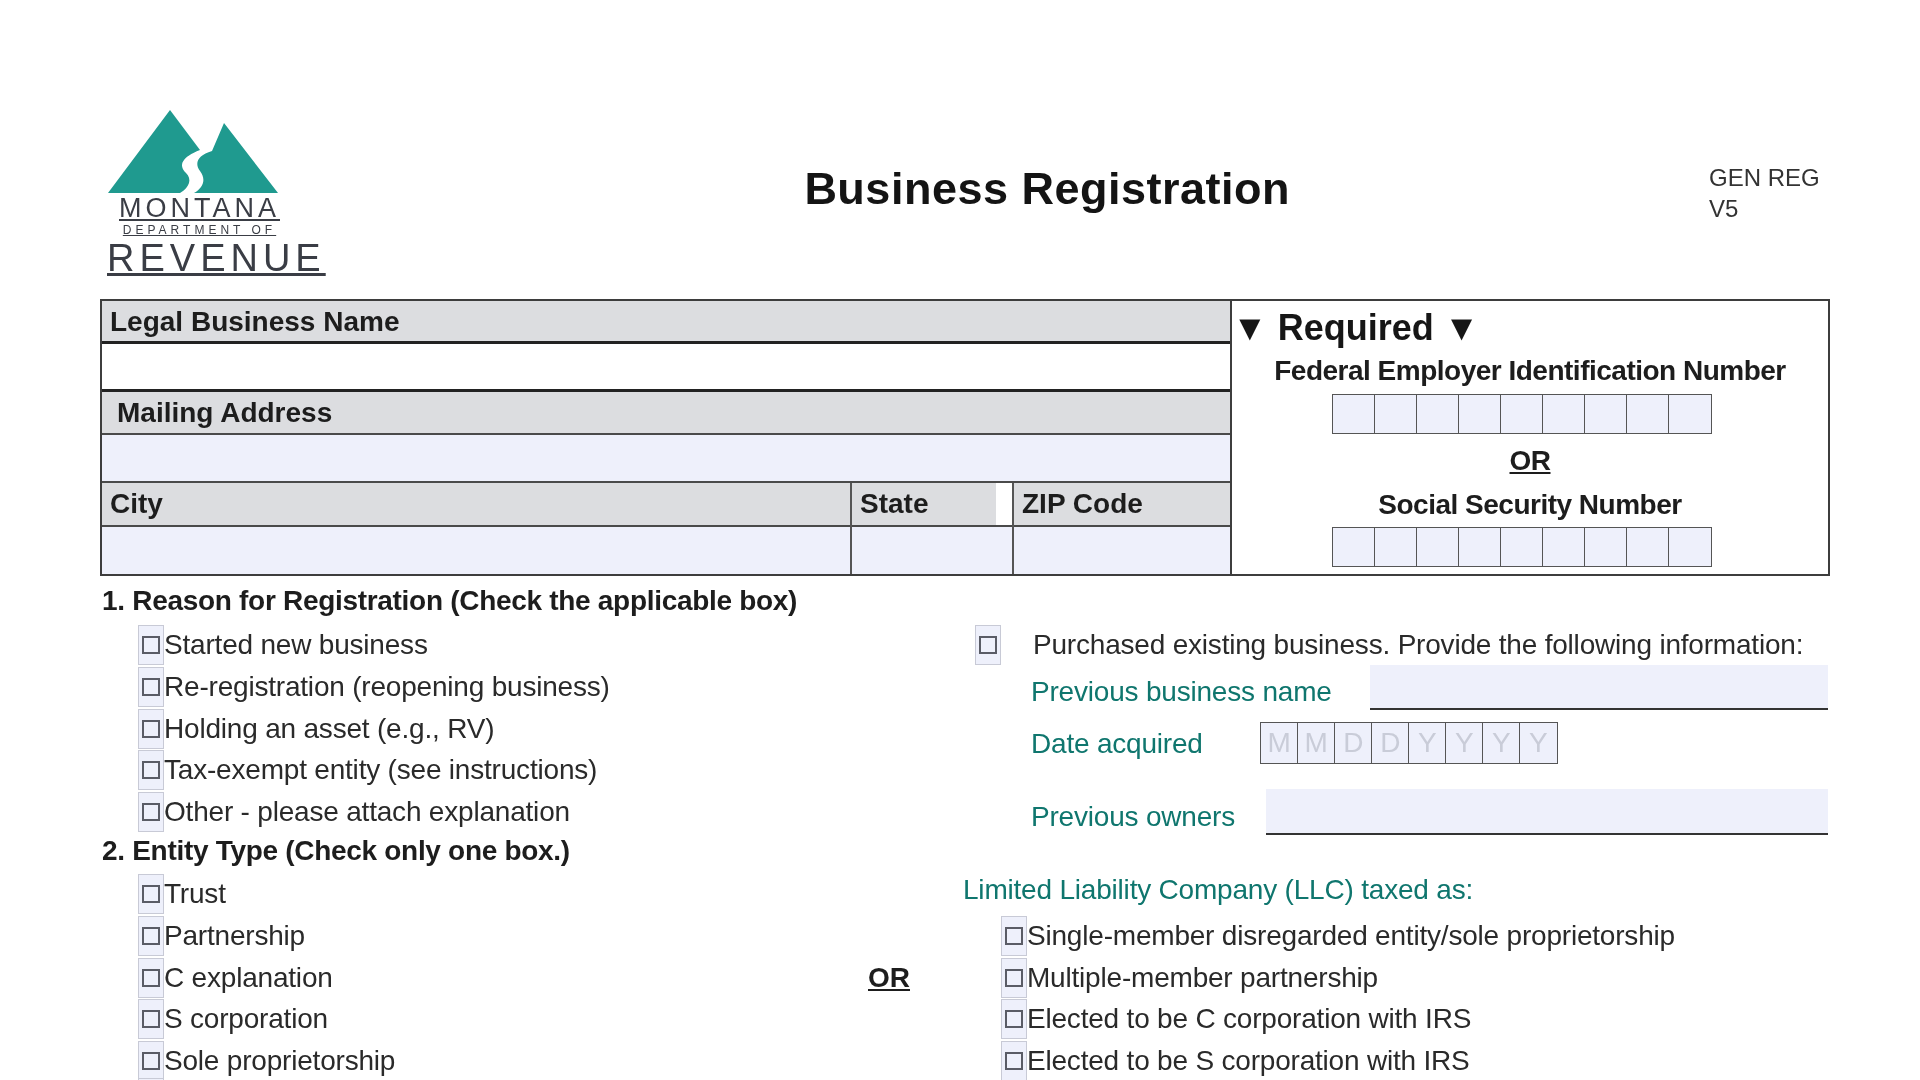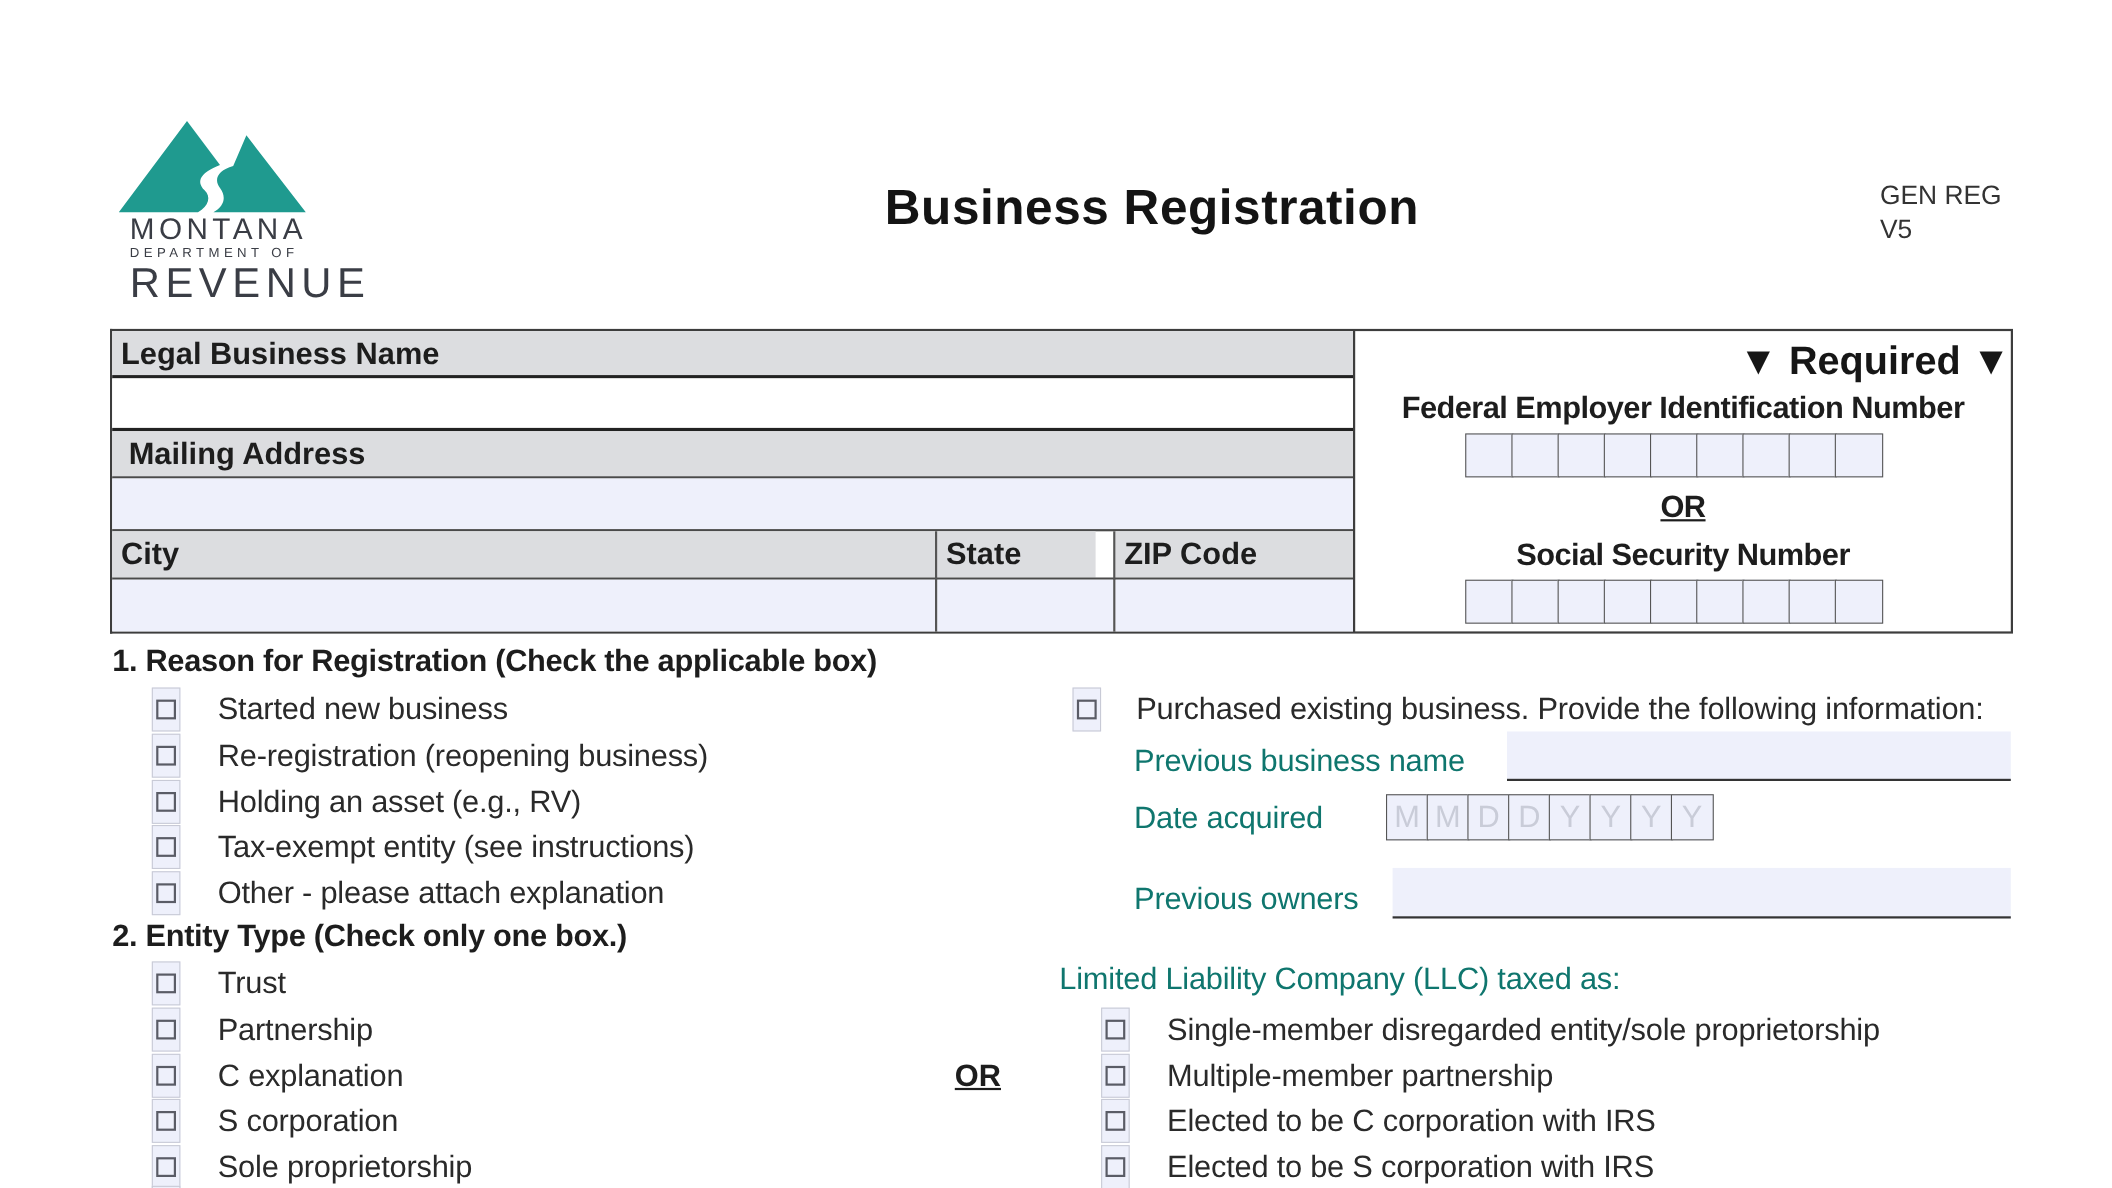--- a/index.html
+++ b/index.html
@@ -6,52 +6,52 @@
   body {
     width:1920px; height:1080px; overflow:hidden; position:relative;
     background:#ffffff;
     font-family:"Liberation Sans", sans-serif;
     color:#222;
   }
   .abs { position:absolute; }
 
   
   .logo { left:100px; top:105px; width:185px; height:165px; }
-  .logo-text { position:absolute; left:18px; width:185px; color:#3a3d45; }
+  .logo-text { position:absolute; left:7px; width:185px; text-align:center; color:#3a3d45;text-decoration:underline; }
   .logo-montana { top:88px; font-size:27px; letter-spacing:4px; }
   .logo-dept { top:118px; font-size:12px; letter-spacing:4px; }
   .logo-revenue { top:132px; font-size:38px; letter-spacing:5px; }
 
   .title { left:640px; top:163px; width:650px; text-align:right; font-size:45px; font-weight:bold; color:#141414; letter-spacing:0.5px; }
   .form-code { left:1709px; top:162px; font-size:24px; line-height:31px; color:#333; }
 
   
   .info-table { left:100px; top:299px; width:1130px; height:277px; border:2px solid #3d3d3d; border-right:none; box-sizing:border-box; }
   .row-label { position:absolute; left:0; background:#dcdde0; box-sizing:border-box; font-weight:bold; font-size:28px; padding-left:8px; display:flex; align-items:center; color:#1d1d1d; }
   .row-input { position:absolute; left:0; background:#eef0fb; box-sizing:border-box; border:none; outline:none; font-family:"Liberation Sans", sans-serif; font-size:24px; padding:0 8px; }
   .row-input.focused { background:#ffffff; }
   .hline { position:absolute; left:0; height:2px; background:#4a4a4a; }
   .hline.thick { height:3px; background:#222; }
   .vline { position:absolute; width:2px; background:#555; }
 
   
   .req-box { left:1230px; top:299px; width:600px; height:277px; border:2px solid #3d3d3d; box-sizing:border-box; background:#fff; }
-  .req-title { position:absolute; left:0; top:6px; width:100%; text-align:right; font-size:36px; font-weight:bold; color:#161616; }
+  .req-title { position:absolute; left:0; top:6px; width:100%; text-align:left; font-size:36px; font-weight:bold; color:#161616; }
   .req-label { position:absolute; left:0; width:100%; text-align:center; font-size:28px; font-weight:bold; color:#1d1d1d; letter-spacing:-0.5px; }
   .or-text { font-weight:bold; text-decoration:underline; font-size:28px; color:#1d1d1d; }
   .digit-row { position:absolute; display:flex; }
   .digit { width:43.5px; height:40px; box-sizing:border-box; border:1.5px solid #555; margin-left:-1.5px; background:#eef0fb; text-align:center; font-size:24px; outline:none; padding:0; font-family:"Liberation Sans", sans-serif; }
   .digit:first-child { margin-left:0; }
 
   
   .section-heading { font-size:28px; font-weight:bold; color:#1d1d1d; letter-spacing:-0.3px; }
   .cb-item { position:absolute; display:flex; align-items:center; height:42px; }
   .cb-field { width:26px; height:40px; background:#eef0fb; border:1px solid #c8cad6; box-sizing:border-box; display:flex; align-items:center; justify-content:center; cursor:pointer; }
   .cb-glyph { width:18px; height:18px; border:2px solid #5a5c66; box-sizing:border-box; background:#eef0fb; }
-  .cb-label { margin-left:34px; font-size:28px; color:#2a2a2a; white-space:nowrap; letter-spacing:-0.2px; }
+  .cb-label { font-size:28px; color:#2a2a2a; white-space:nowrap; letter-spacing:-0.2px; }
 
   .field-label { font-size:28px; color:#0f766e; white-space:nowrap; letter-spacing:-0.2px; }
   .line-input { position:absolute; background:#eef0fb; border:none; border-bottom:2px solid #333; box-sizing:border-box; outline:none; font-family:"Liberation Sans", sans-serif; font-size:24px; padding:0 6px; }
 
   .date-row { position:absolute; display:flex; }
   .date-box { width:38.5px; height:42px; box-sizing:border-box; border:1.5px solid #555; margin-left:-1.5px; background:#eef0fb; display:flex; align-items:center; justify-content:center; font-size:28px; color:#c9ccd8; }
   .date-box:first-child { margin-left:0; }
 </style>
 </head>
 <body>

